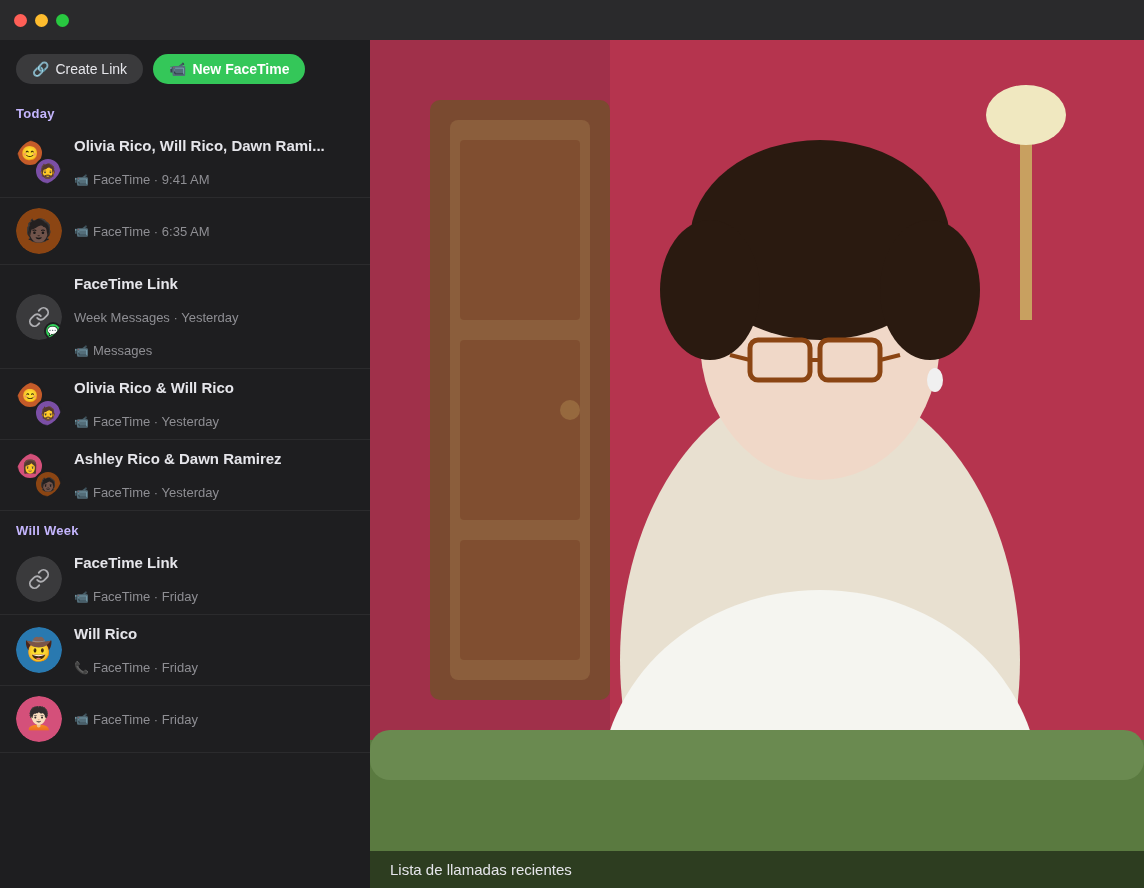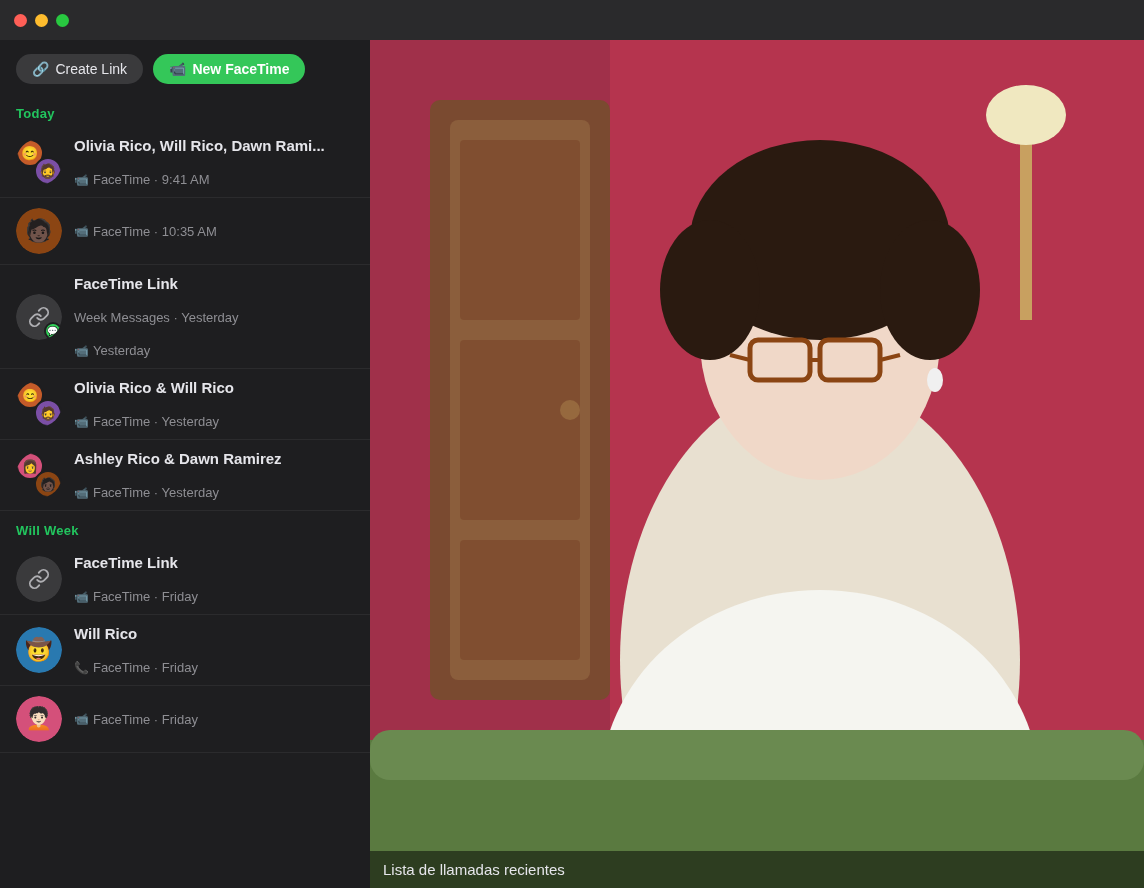--- a/index.html
+++ b/index.html
@@ -84,21 +84,21 @@
       cursor: pointer;
       display: flex;
       align-items: center;
       gap: 6px;
     }
 
     
     .section-header {
       font-size: 13px;
       font-weight: 600;
-      color: #22c55e;
+      color: #c4b5fd;
       padding: 12px 16px 6px;
       letter-spacing: 0.02em;
     }
 
     
     .call-item {
       display: flex;
       align-items: center;
       padding: 10px 16px;
       gap: 12px;
@@ -237,21 +237,21 @@
       position: relative;
     }
 
     
     .caption-bar {
       position: absolute;
       bottom: 0;
       left: 0;
       right: 0;
       background: rgba(0,0,0,0.5);
-      padding: 10px 13px;
+      padding: 10px 20px;
       display: flex;
       align-items: flex-start;
     }
 
     .caption-text {
       color: #e5e5ea;
       font-size: 15px;
       font-weight: 400;
     }
   </style>
@@ -304,21 +304,21 @@
 
       <div class="call-item">
         <div class="avatar-container">
           <div class="avatar-single av-brown">
             <span>🧑🏿</span>
           </div>
         </div>
         <div class="call-info">
           <div class="call-sub">
             <span class="facetime-icon">📹</span>
-            <span>FaceTime · 10:35 AM</span>
+            <span>FaceTime · 6:35 AM</span>
           </div>
         </div>
       </div>
     </div>
 
     <div>
 
       <div class="call-item">
         <div class="avatar-container" style="position:relative;">
           <div class="avatar-link">
@@ -331,21 +331,21 @@
             <span style="font-size:9px;color:white;">💬</span>
           </div>
         </div>
         <div class="call-info">
           <div class="call-name">FaceTime Link</div>
           <div class="call-sub">
             <span>Week Messages · Yesterday</span>
           </div>
           <div class="call-sub">
             <span class="facetime-icon">📹</span>
-            <span>Yesterday</span>
+            <span>Messages</span>
           </div>
         </div>
       </div>
 
       <div class="call-item">
         <div class="avatar-container">
           <div class="avatar-group">
             <div class="sub-avatar top-left av-orange">
               <span style="font-size:13px;">😊</span>
             </div>

